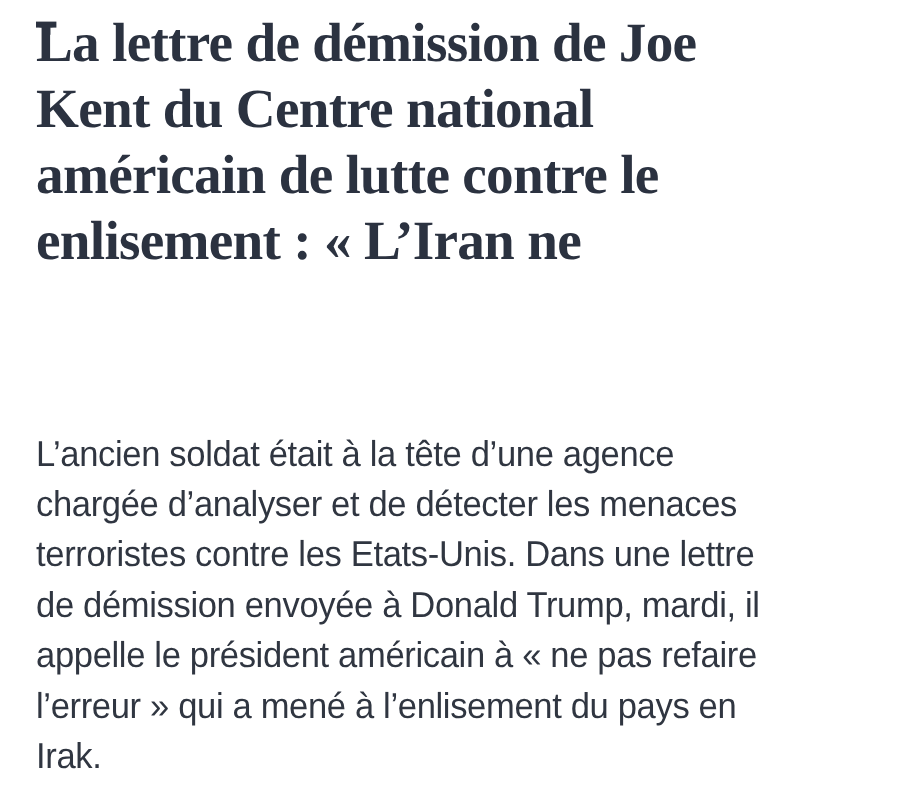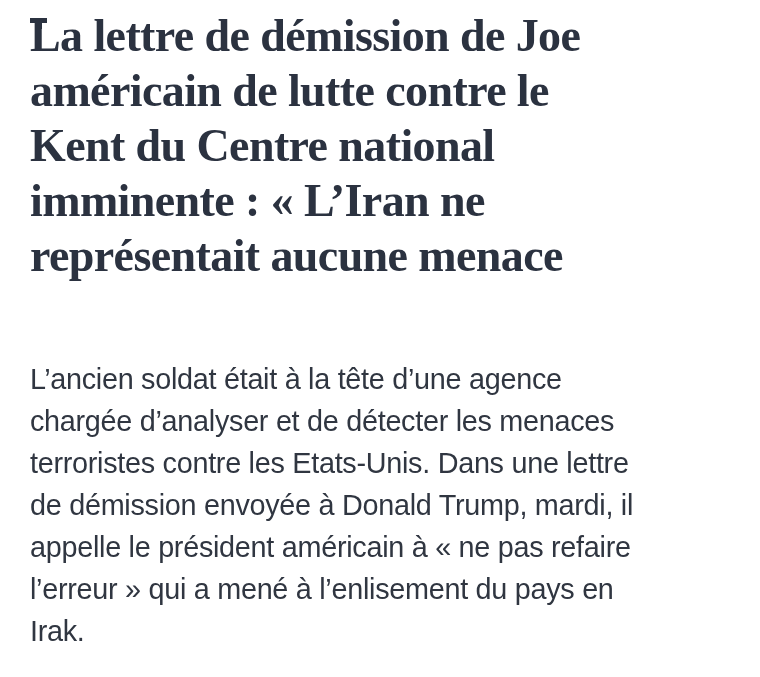--- a/index.html
+++ b/index.html
@@ -83,24 +83,23 @@
 
 <main class="page">
 
   <div class="crop-mark">
     <span class="bar"></span>
     <span class="stem"></span>
   </div>
 
   <h1 class="headline">
     <span class="line">La lettre de démission de Joe</span>
+    <span class="line">Kent du Centre national</span>
     <span class="line">américain de lutte contre le</span>
-    <span class="line">Kent du Centre national</span>
-    <span class="line">imminente : « L’Iran ne</span>
-    <span class="line">représentait aucune menace</span>
+    <span class="line">enlisement : « L’Iran ne</span>
   </h1>
 
   <p class="standfirst">
     <span class="line">L’ancien soldat était à la tête d’une agence</span>
     <span class="line">chargée d’analyser et de détecter les menaces</span>
     <span class="line">terroristes contre les Etats-Unis. Dans une lettre</span>
     <span class="line">de démission envoyée à Donald Trump, mardi, il</span>
     <span class="line">appelle le président américain à « ne pas refaire</span>
     <span class="line">l’erreur » qui a mené à l’enlisement du pays en</span>
     <span class="line">Irak.</span>

